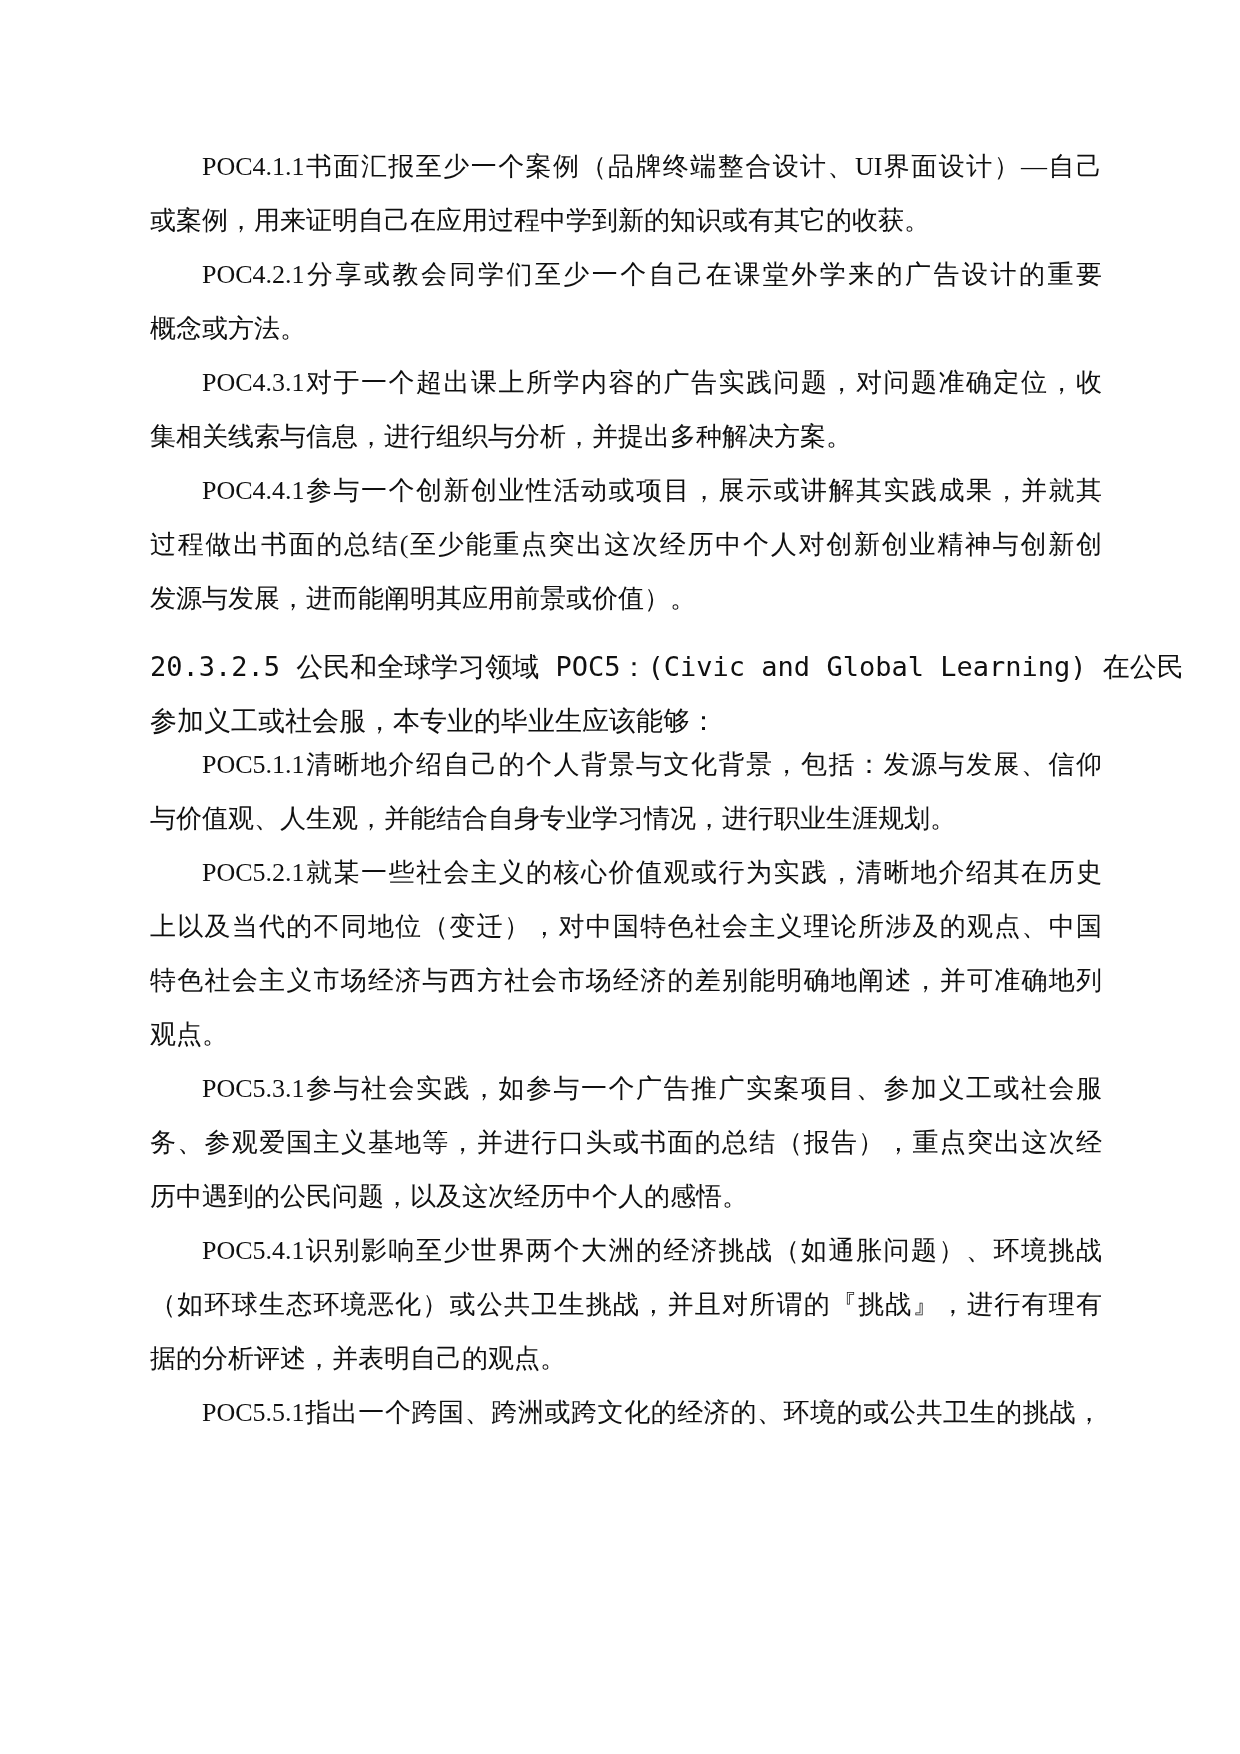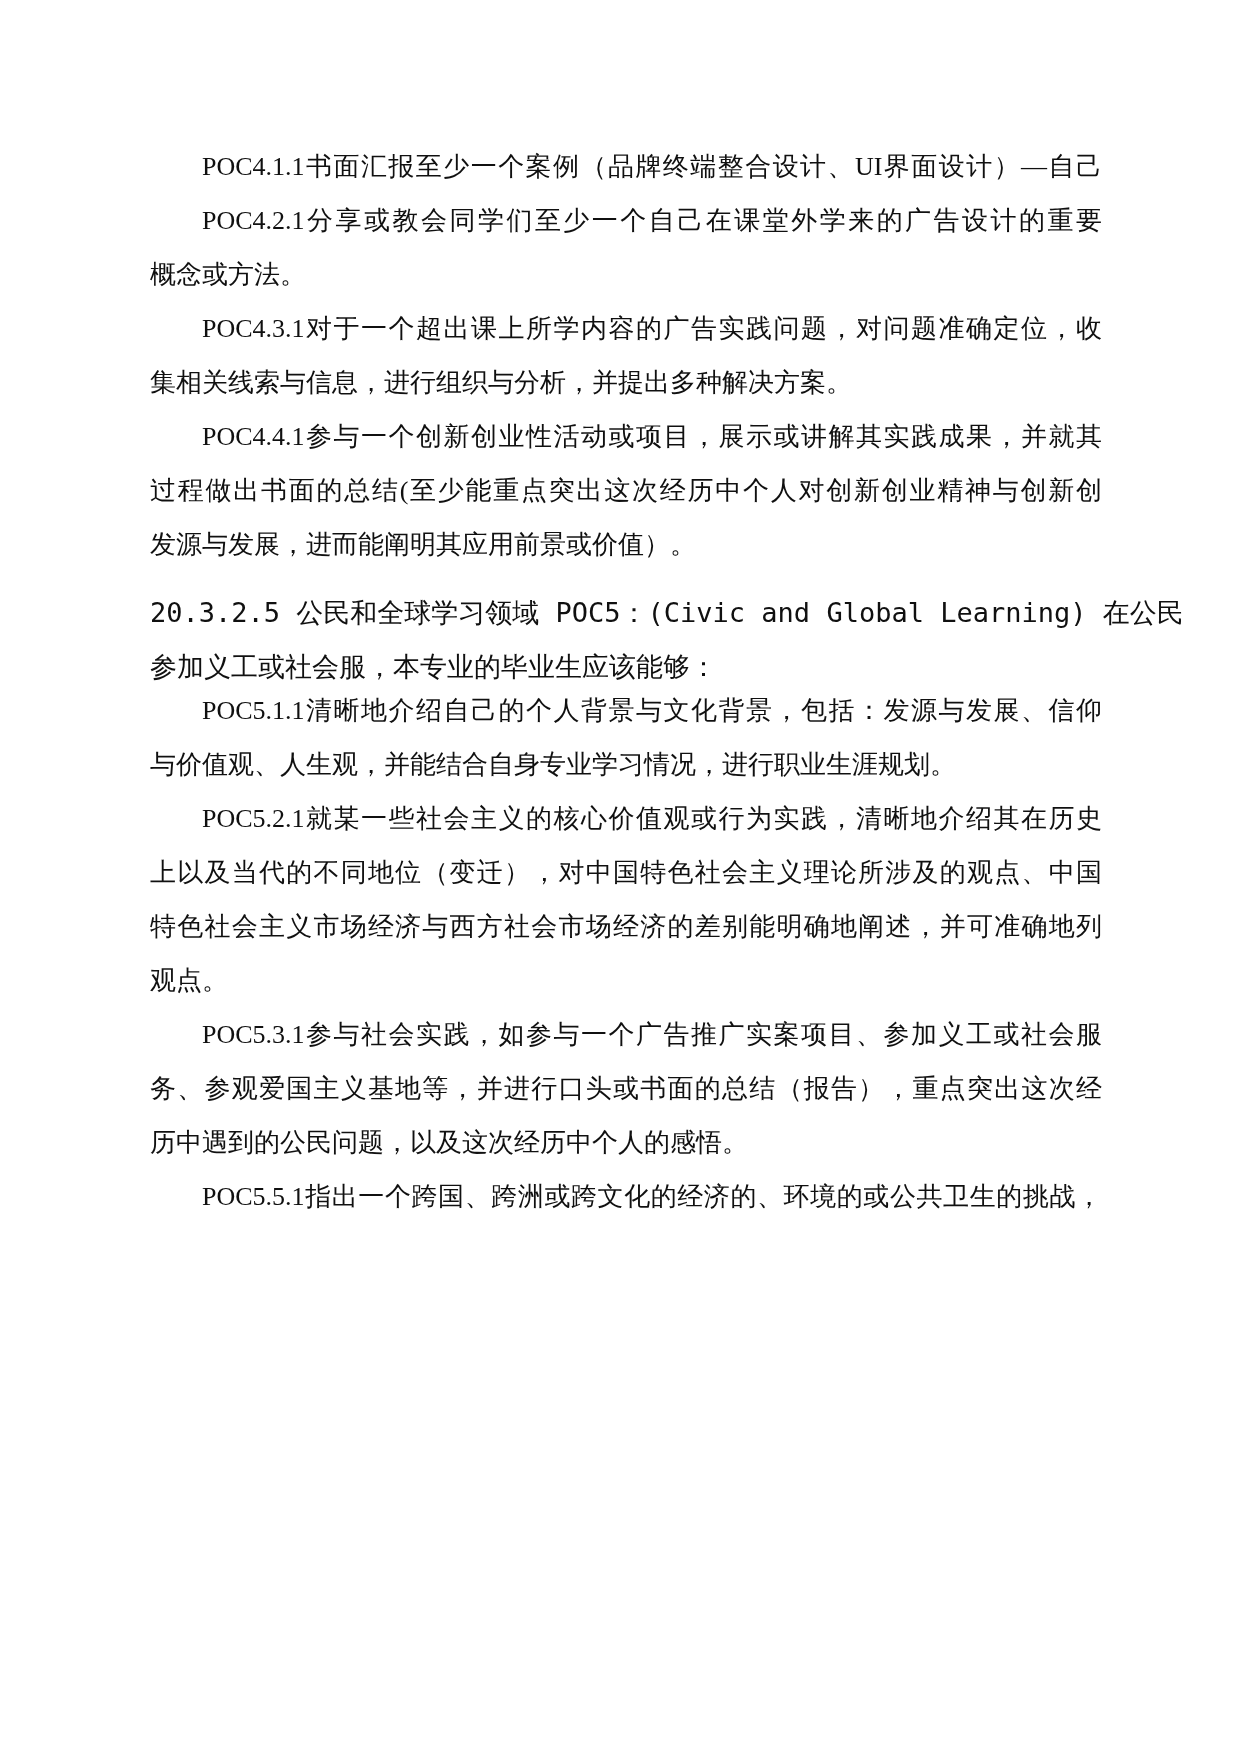--- a/index.html
+++ b/index.html
@@ -58,20 +58,21 @@
   }
 </style>
 </head>
 <body>
 
 <div class="page">
   <div class="content">
 
     <div class="para">
       <div class="line j indent">POC4.1.1书面汇报至少一个案例（品牌终端整合设计、UI界面设计）—自己</div>
+      <div class="line">或案例，用来证明自己在应用过程中学到新的知识或有其它的收获。</div>
     </div>
 
     <div class="para">
       <div class="line j indent">POC4.2.1分享或教会同学们至少一个自己在课堂外学来的广告设计的重要</div>
       <div class="line">概念或方法。</div>
     </div>
 
     <div class="para">
       <div class="line j indent">POC4.3.1对于一个超出课上所学内容的广告实践问题，对问题准确定位，收</div>
       <div class="line">集相关线索与信息，进行组织与分析，并提出多种解决方案。</div>
@@ -99,20 +100,25 @@
       <div class="line j">特色社会主义市场经济与西方社会市场经济的差别能明确地阐述，并可准确地列</div>
       <div class="line">观点。</div>
     </div>
 
     <div class="para">
       <div class="line j indent">POC5.3.1参与社会实践，如参与一个广告推广实案项目、参加义工或社会服</div>
       <div class="line j">务、参观爱国主义基地等，并进行口头或书面的总结（报告），重点突出这次经</div>
       <div class="line">历中遇到的公民问题，以及这次经历中个人的感悟。</div>
     </div>
 
+    <div class="para">
+      <div class="line j indent">POC5.4.1识别影响至少世界两个大洲的经济挑战（如通胀问题）、环境挑战</div>
+      <div class="line j">（如环球生态环境恶化）或公共卫生挑战，并且对所谓的『挑战』，进行有理有</div>
+      <div class="line">据的分析评述，并表明自己的观点。</div>
+    </div>
 
     <div class="para">
       <div class="line j indent">POC5.5.1指出一个跨国、跨洲或跨文化的经济的、环境的或公共卫生的挑战，</div>
     </div>
 
   </div>
 
   <div class="page-number">325</div>
 </div>
 

